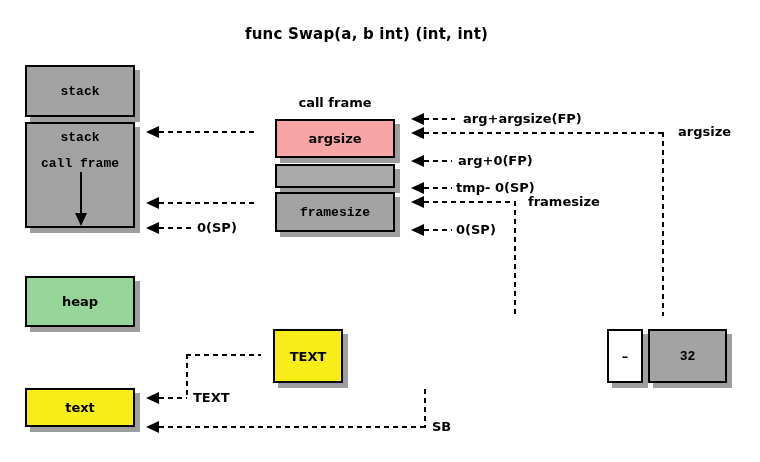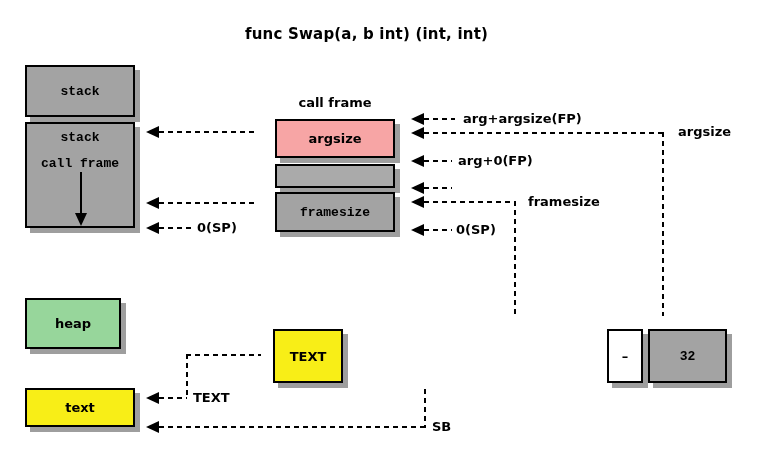--- a/index.html
+++ b/index.html
@@ -65,21 +65,21 @@
   </div>
 
   <div class="box c-red" style="left:25px;top:122px;width:110px;height:106px">
     <span class="lbl-abs" style="top:5px">stack</span>
     <span class="lbl-abs" style="top:31px">call frame</span>
     <span class="vline-solid" style="left:53px;top:48px;height:43px"></span>
     <span class="arr-down" style="left:48px;top:89px"></span>
   </div>
 
 
-  <div class="box c-green" style="left:25px;top:298px;width:96px;height:51px">
+  <div class="box c-green" style="left:25px;top:276px;width:110px;height:51px">
     <span>heap</span>
   </div>
 
 
   <div class="box c-yellow" style="left:25px;top:388px;width:110px;height:39px">
     <span>text</span>
   </div>
 
   <div class="cf-title">call frame</div>
 
@@ -121,20 +121,21 @@
   <span class="dash-h" style="left:424px;top:132px;width:240px"></span>
   <span class="dash-v" style="left:662px;top:132px;height:184px"></span>
   <span class="ann" style="left:678px;top:123px">argsize</span>
 
   <span class="arrw" style="left:411px;top:155px"></span>
   <span class="dash-h" style="left:424px;top:160px;width:28px"></span>
   <span class="ann" style="left:458px;top:152px">arg+0(FP)</span>
 
   <span class="arrw" style="left:411px;top:182px"></span>
   <span class="dash-h" style="left:424px;top:187px;width:28px"></span>
+  <span class="ann" style="left:456px;top:179px">tmp- 0(SP)</span>
 
   <span class="arrw" style="left:411px;top:196px"></span>
   <span class="dash-h" style="left:424px;top:201px;width:91px"></span>
   <span class="dash-v" style="left:514px;top:201px;height:115px"></span>
   <span class="ann" style="left:528px;top:193px">framesize</span>
 
   <span class="arrw" style="left:411px;top:224px"></span>
   <span class="dash-h" style="left:424px;top:229px;width:28px"></span>
   <span class="ann" style="left:456px;top:221px">0(SP)</span>
 

